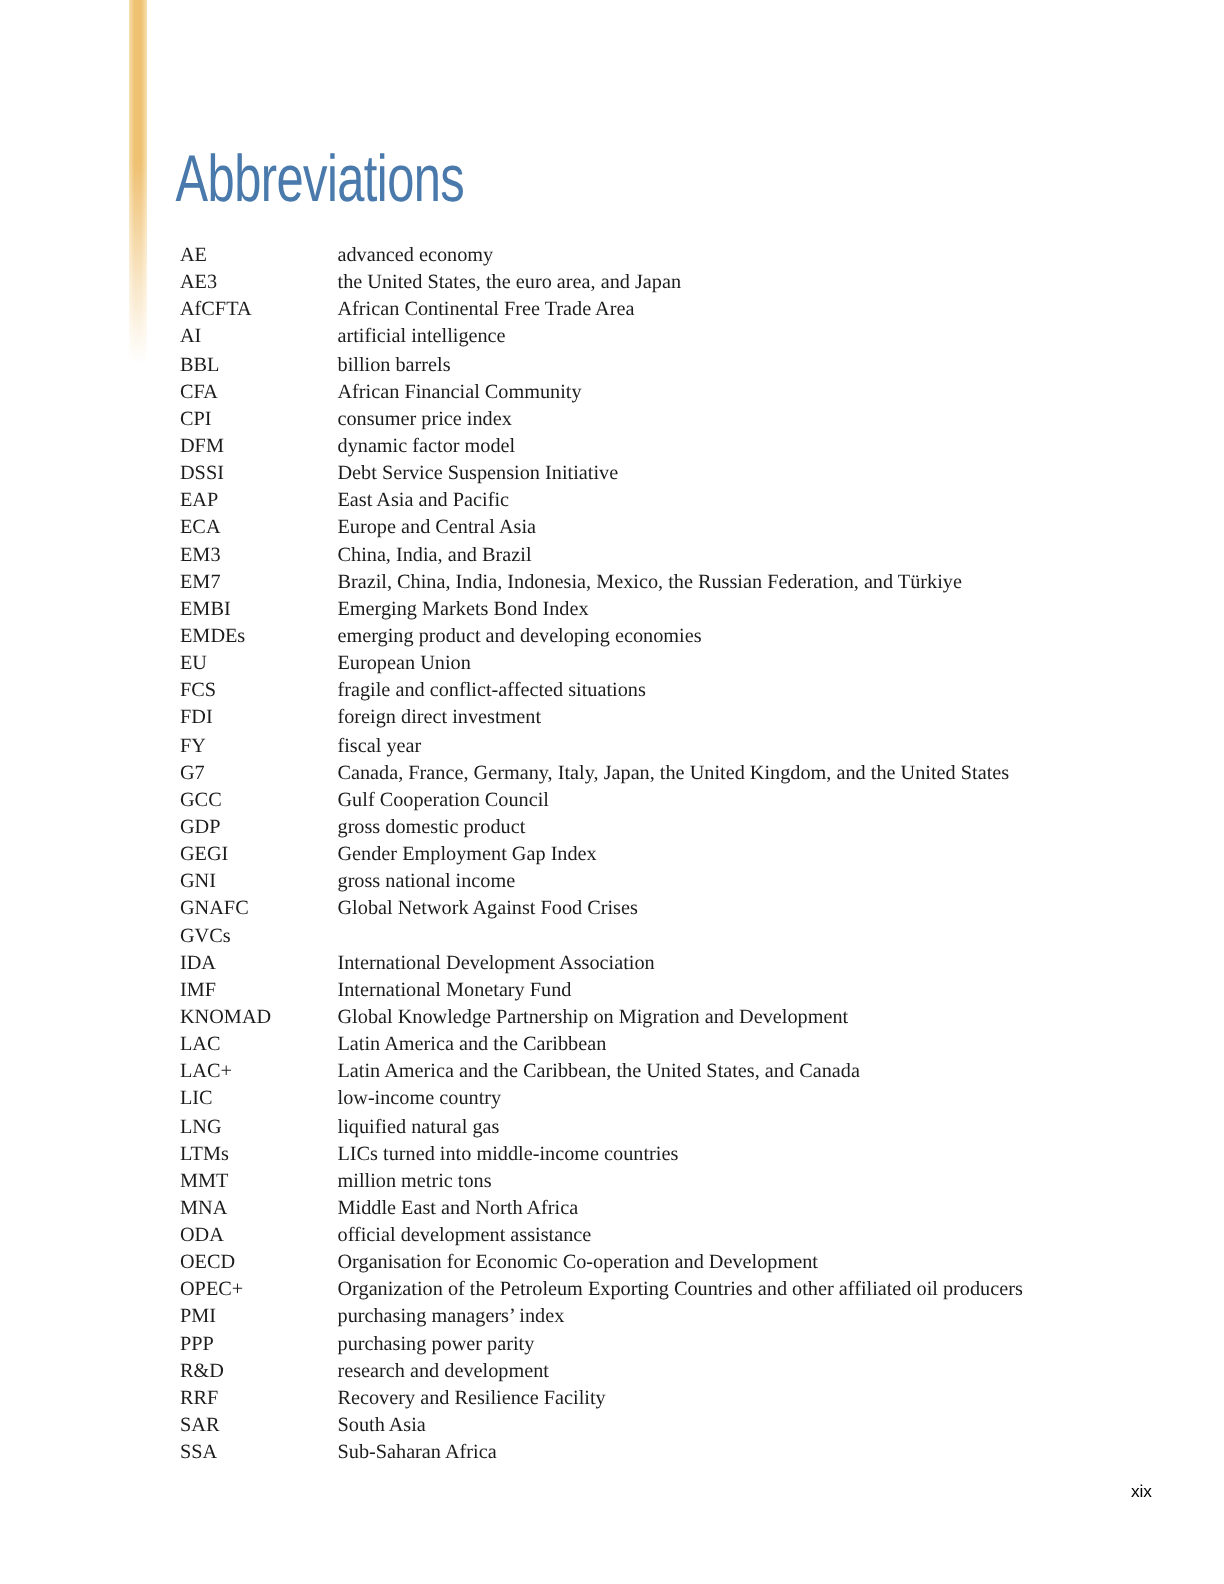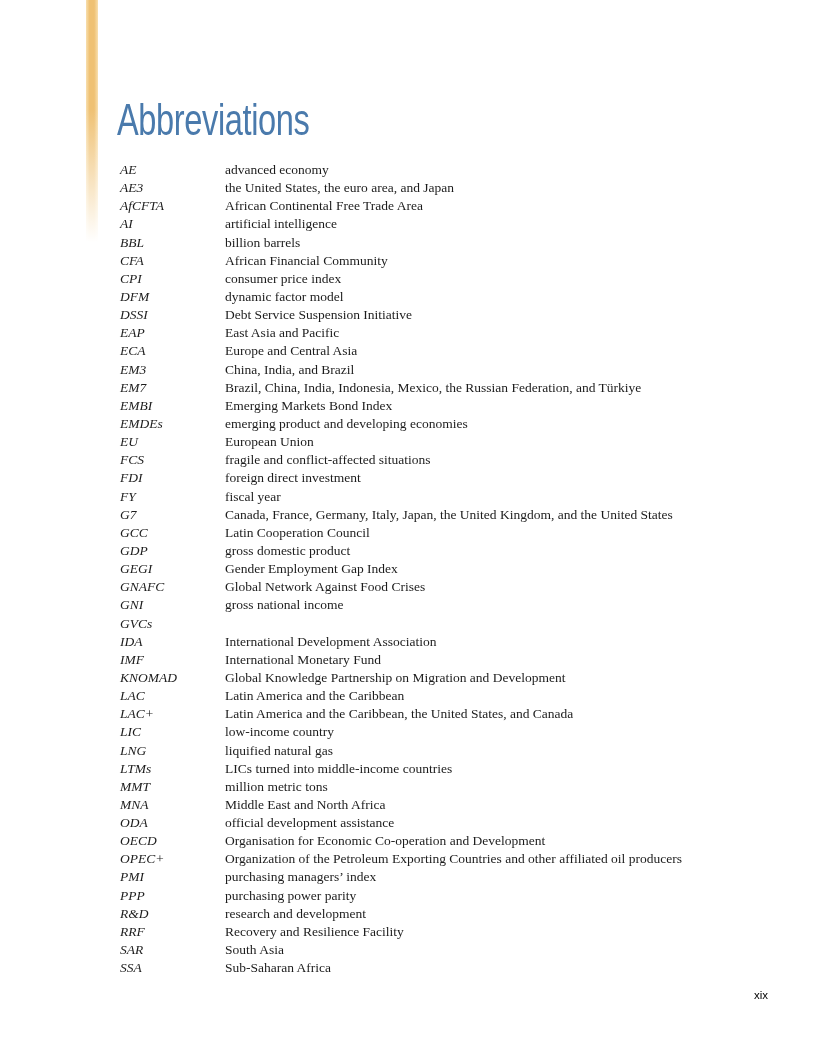--- a/index.html
+++ b/index.html
@@ -57,21 +57,20 @@
     font-size: 13.5px;
     line-height: 18.14px;
   }
   .abbr-row {
     display: flex;
     align-items: baseline;
   }
   .abbr-term {
     flex: 0 0 105px;
     white-space: nowrap;
-    font-style: italic;
   }
   .abbr-def {
     flex: 1 1 auto;
     white-space: nowrap;
   }
   .page-number {
     position: absolute;
     top: 989px;
     right: 48px;
     font-family: "Liberation Sans", sans-serif;
@@ -184,44 +183,44 @@
     <span class="abbr-def">fiscal year</span>
   </div>
 
   <div class="abbr-row">
     <span class="abbr-term">G7</span>
     <span class="abbr-def">Canada, France, Germany, Italy, Japan, the United Kingdom, and the United States</span>
   </div>
 
   <div class="abbr-row">
     <span class="abbr-term">GCC</span>
-    <span class="abbr-def">Latin Cooperation Council</span>
+    <span class="abbr-def">Gulf Cooperation Council</span>
   </div>
 
   <div class="abbr-row">
     <span class="abbr-term">GDP</span>
     <span class="abbr-def">gross domestic product</span>
   </div>
 
   <div class="abbr-row">
     <span class="abbr-term">GEGI</span>
     <span class="abbr-def">Gender Employment Gap Index</span>
   </div>
 
   <div class="abbr-row">
+    <span class="abbr-term">GNI</span>
+    <span class="abbr-def">gross national income</span>
+  </div>
+
+  <div class="abbr-row">
     <span class="abbr-term">GNAFC</span>
     <span class="abbr-def">Global Network Against Food Crises</span>
   </div>
 
   <div class="abbr-row">
-    <span class="abbr-term">GNI</span>
-    <span class="abbr-def">gross national income</span>
-  </div>
-
-  <div class="abbr-row">
     <span class="abbr-term">GVCs</span>
   </div>
 
   <div class="abbr-row">
     <span class="abbr-term">IDA</span>
     <span class="abbr-def">International Development Association</span>
   </div>
 
   <div class="abbr-row">
     <span class="abbr-term">IMF</span>

